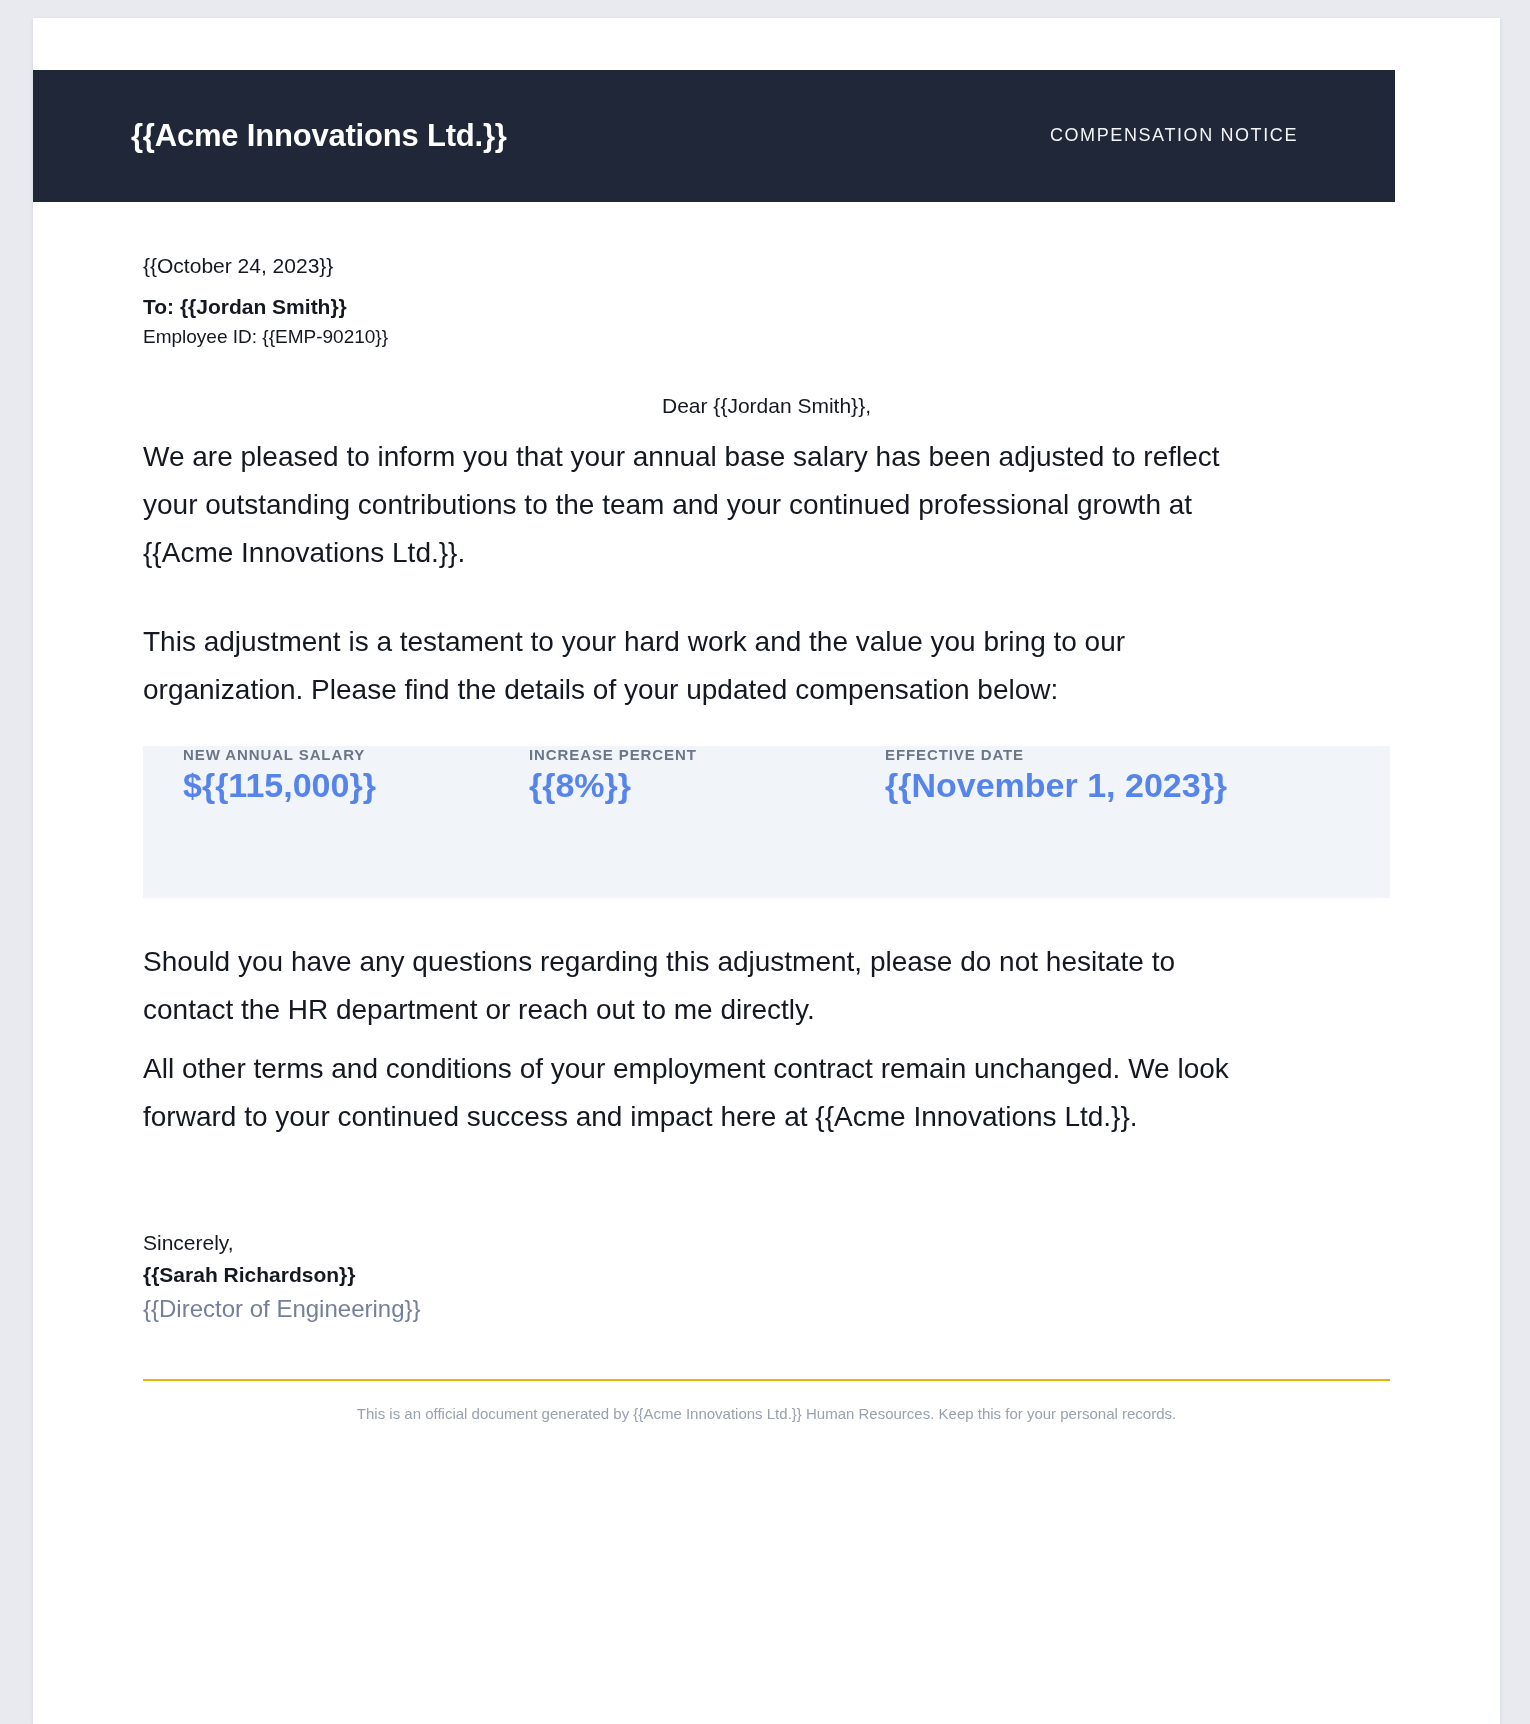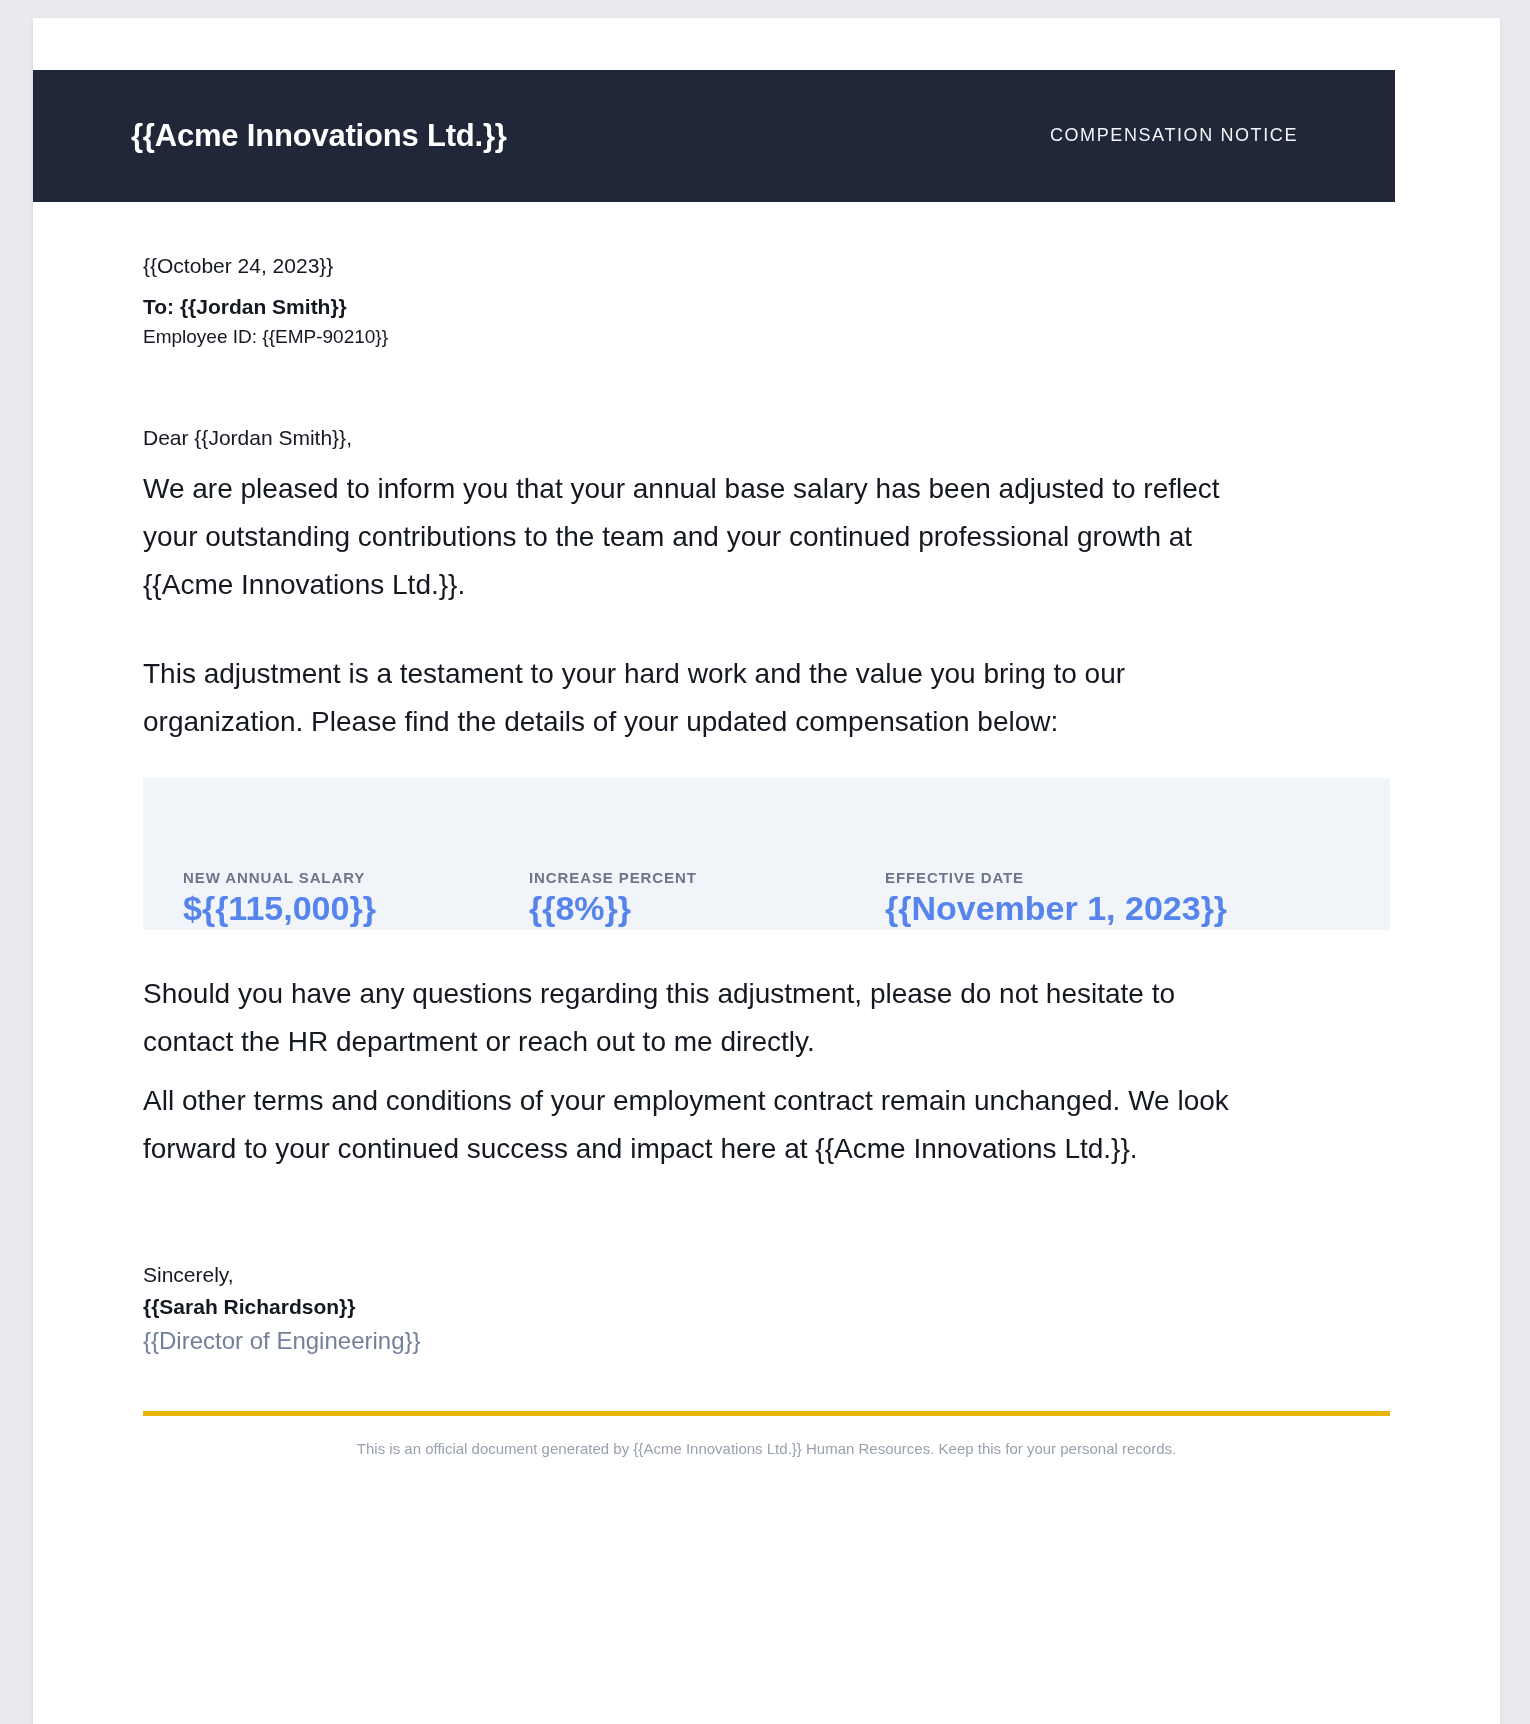--- a/index.html
+++ b/index.html
@@ -91,41 +91,42 @@
     font-size: 19px;
     color: #141821;
     line-height: 1.5;
     margin-top: 1px;
   }
 
   .salutation {
     font-size: 21px;
     color: #141821;
     line-height: 1.55;
-    margin-top: 70px;
+    margin-top: 38px;
+    text-align: center;
   }
 
   .para {
     font-size: 28px;
     color: #141821;
     line-height: 1.72;
     margin-top: 11px;
     max-width: 1120px;
   }
   .para.spaced {
     margin-top: 40px;
   }
 
   
   .metrics-box {
     margin-top: 32px;
     background: #f1f4f9;
     height: 152px;
     display: flex;
-    align-items: flex-end;
+    align-items: flex-start;
     box-sizing: border-box;
     padding: 0 40px;
     width: 1247px;
     margin-left: 0;
   }
   .metric {
     box-sizing: border-box;
   }
   .metric-1 { width: 346px; }
   .metric-2 { width: 356px; }
@@ -166,21 +167,21 @@
   .sig-title {
     font-size: 24px;
     color: #74809a;
     line-height: 1.45;
     margin-top: 2px;
   }
 
   
   .footer {
     margin-top: 52px;
-    border-top: 5px solid #eab308;
+    border-top: 2px solid #eab308;
     padding-top: 22px;
     text-align: center;
   }
   .footer-text {
     font-size: 15px;
     color: #99a1af;
     line-height: 1.4;
   }
 </style>
 </head>

